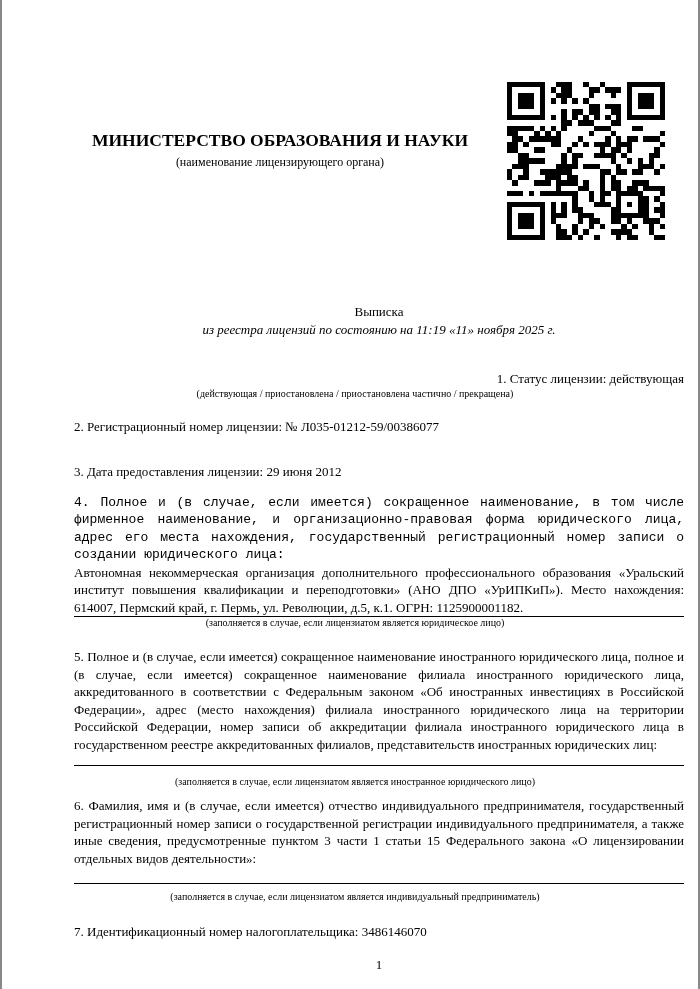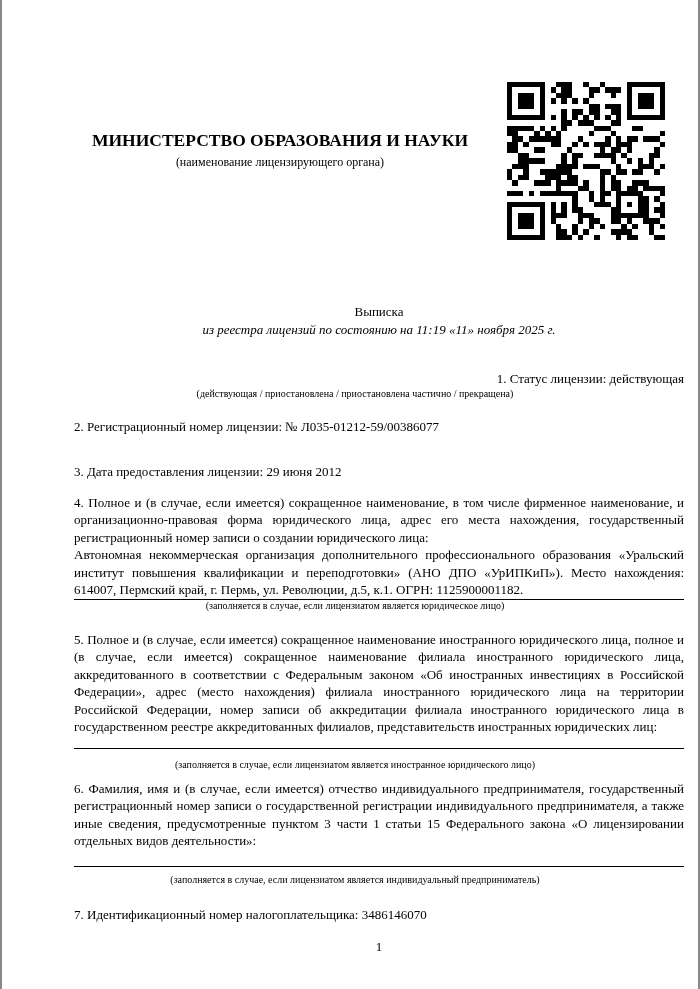--- a/index.html
+++ b/index.html
@@ -31,21 +31,21 @@
   .caption {
     font-size:10px; line-height:12px;
     text-align:center;
     width:562px;            
   }
   .rule { border-top:1.5px solid #000; height:0; width:610px; }
   .pagenum { text-align:center; margin-top:15px; }
   .mt-sub   { margin-top:32px;text-align:right; }
   .mt-item2 { margin-top:18px; }
   .mt-item3 { margin-top:28px; }
-  .mt-item4 { margin-top:13px; }
+  .mt-item4 { margin-top:13px;font-family:Liberation Mono, monospace; }
   .mt-item5 { margin-top:19px; }
   .mt-rule5 { margin-top:12px; }
   .mt-cap5  { margin-top:10px; }
   .mt-item6 { margin-top:9px; }
   .mt-rule6 { margin-top:16px; }
   .mt-cap6  { margin-top:7px; }
   .mt-item7 { margin-top:20px; }
 </style>
 </head>
 <body>

